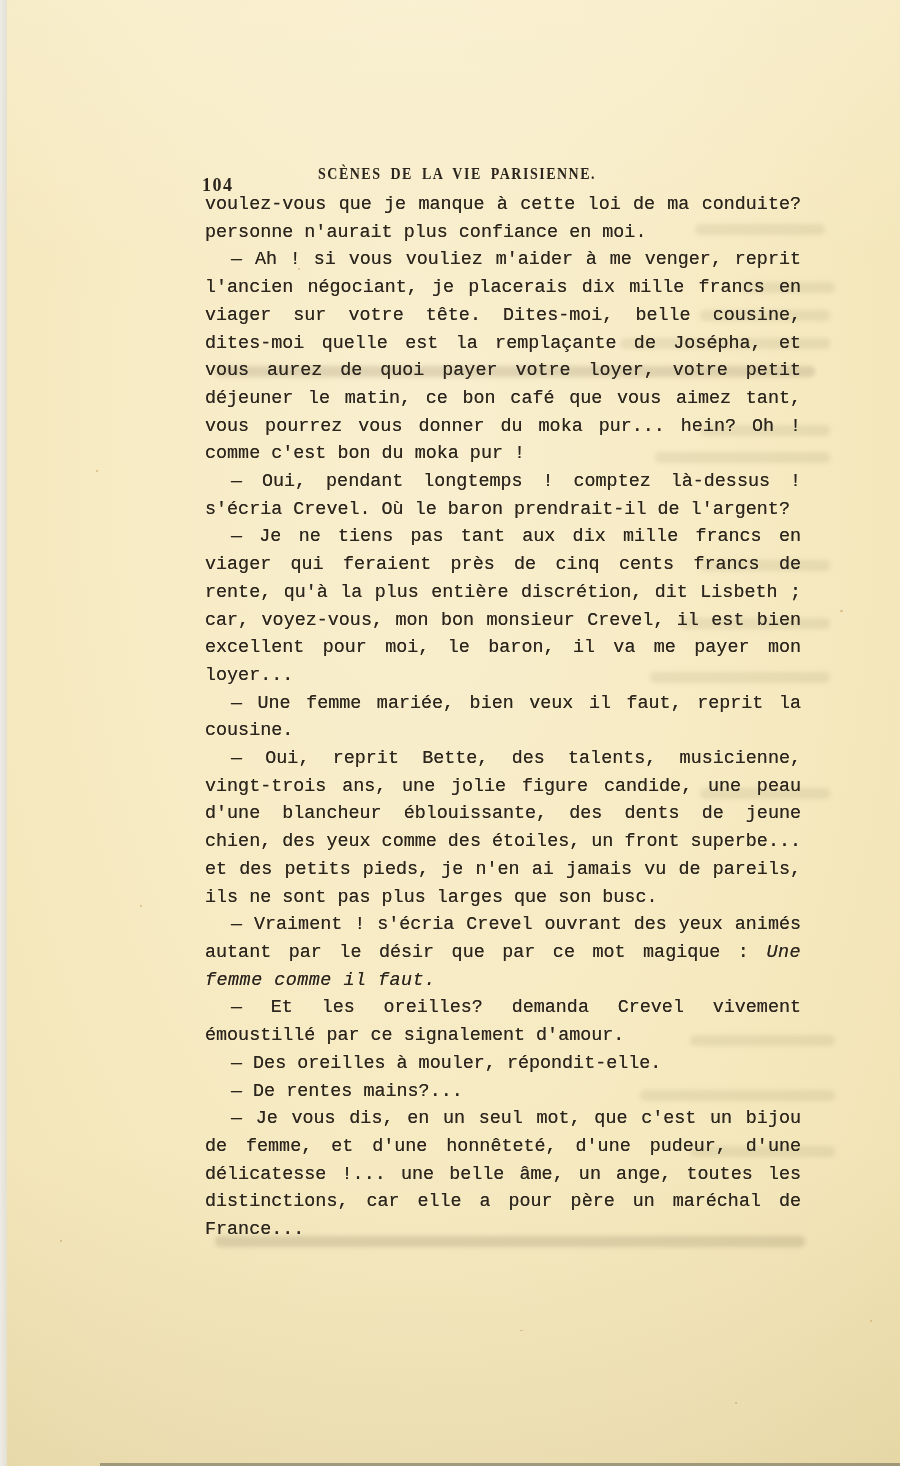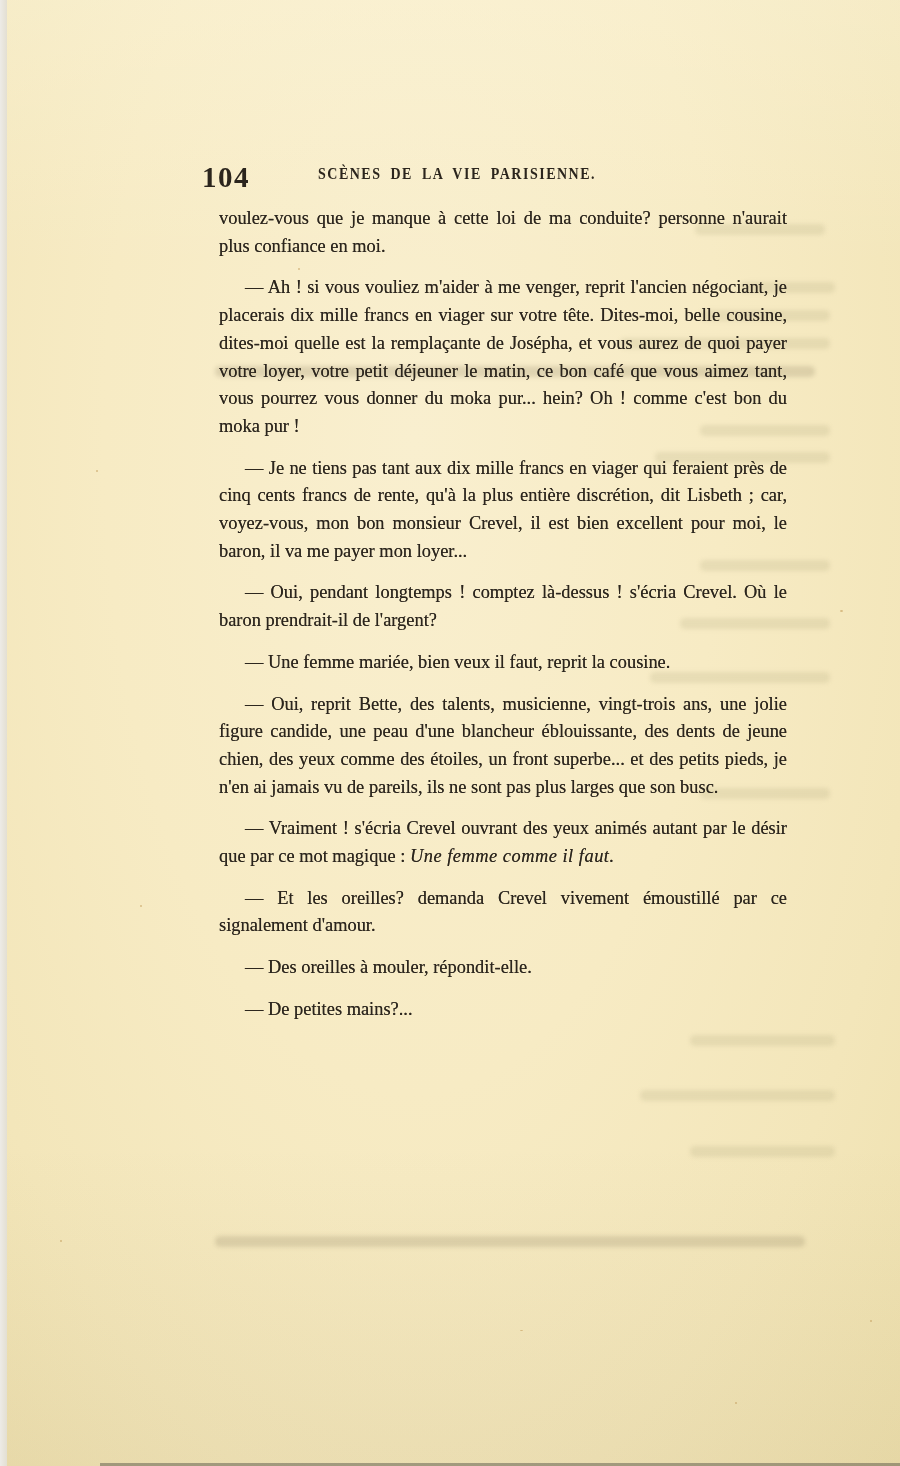--- a/index.html
+++ b/index.html
@@ -16,35 +16,35 @@
   }
   .scan-edge-left{
     position:absolute;left:0;top:0;width:7px;height:100%;
     background:linear-gradient(to right,#edebe6,#e3dfd2);
   }
   .scan-edge-bottom{
     position:absolute;left:100px;right:0;bottom:0;height:3px;
     background:rgba(74,70,62,0.45);
   }
   .folio{
-    position:absolute;left:202px;top:161px;
-    font-size:29px;font-weight:700;letter-spacing:1.5px;color:#2b251d;
+    position:absolute;left:202px;top:175px;
+    font-size:18px;font-weight:700;letter-spacing:1.5px;color:#2b251d;
   }
   .running-title{
     position:absolute;left:318px;top:164px;white-space:nowrap;
     font-size:14px;font-weight:700;letter-spacing:1.5px;word-spacing:4px;
     color:#2b251d;transform:scaleY(1.22);transform-origin:top left;
   }
   .text-block{
     position:absolute;left:205px;top:191px;width:596px;
     font-size:18.4px;line-height:27.7px;color:#2b251d;
     text-align:justify;
     text-shadow:0 0 0.3px rgba(43,37,29,0.75);
   }
-  .text-block p{margin:14px;padding:0;}
+  .text-block p{margin:0;padding:0;font-family:Liberation Mono, monospace;}
   .text-block p.indent{text-indent:26px;}
   .em{font-style:italic;letter-spacing:0.5px;}
   .bleed{
     position:absolute;height:11px;border-radius:5px;
     background:rgba(150,140,100,0.16);
     filter:blur(2.2px);
   }
   .bleed.dark{background:rgba(130,120,85,0.22);}
   .speck{
     position:absolute;width:2px;height:2px;border-radius:50%;
@@ -83,23 +83,24 @@
   <div class="speck" style="left:735px;top:1402px;"></div>
   <div class="speck" style="left:60px;top:1240px;"></div>
   <div class="speck" style="left:870px;top:1320px;"></div>
 
   <div class="folio">104</div>
   <div class="running-title">SCÈNES DE LA VIE PARISIENNE.</div>
 
   <div class="text-block">
     <p><span>voulez-vous que je manque à cette loi de ma conduite? personne n'aurait plus confiance en moi.</span><span class="em"></span></p>
     <p class="indent"><span>— Ah&nbsp;! si vous vouliez m'aider à me venger, reprit l'ancien négociant, je placerais dix mille francs en viager sur votre tête. Dites-moi, belle cousine, dites-moi quelle est la remplaçante de Josépha, et vous aurez de quoi payer votre loyer, votre petit déjeuner le matin, ce bon café que vous aimez tant, vous pourrez vous donner du moka pur... hein? Oh&nbsp;! comme c'est bon du moka pur&nbsp;!</span><span class="em"></span></p>
+    <p class="indent"><span>— Oui, pendant longtemps&nbsp;! comptez là-dessus&nbsp;! s'écria Crevel. Où le baron prendrait-il de l'argent?</span><span class="em"></span></p>
     <p class="indent"><span>— Je ne tiens pas tant aux dix mille francs en viager qui feraient près de cinq cents francs de rente, qu'à la plus entière discrétion, dit Lisbeth&nbsp;; car, voyez-vous, mon bon monsieur Crevel, il est bien excellent pour moi, le baron, il va me payer mon loyer...</span><span class="em"></span></p>
-    <p class="indent"><span>— Oui, pendant longtemps&nbsp;! comptez là-dessus&nbsp;! s'écria Crevel. Où le baron prendrait-il de l'argent?</span><span class="em"></span></p>
     <p class="indent"><span>— Une femme mariée, bien veux il faut, reprit la cousine.</span><span class="em"></span></p>
     <p class="indent"><span>— Oui, reprit Bette, des talents, musicienne, vingt-trois ans, une jolie figure candide, une peau d'une blancheur éblouissante, des dents de jeune chien, des yeux comme des étoiles, un front superbe... et des petits pieds, je n'en ai jamais vu de pareils, ils ne sont pas plus larges que son busc.</span><span class="em"></span></p>
     <p class="indent"><span>— Vraiment&nbsp;! s'écria Crevel ouvrant des yeux animés autant par le désir que par ce mot magique&nbsp;: </span><span class="em">Une femme comme il faut.</span></p>
     <p class="indent"><span>— Et les oreilles? demanda Crevel vivement émoustillé par ce signalement d'amour.</span><span class="em"></span></p>
     <p class="indent"><span>— Des oreilles à mouler, répondit-elle.</span><span class="em"></span></p>
-    <p class="indent"><span>— De petites mains?...</span><span class="em"></span></p>
+    <p class="indent"><span>— De rentes mains?...</span><span class="em"></span></p>
+    <p class="indent"><span>— Je vous dis, en un seul mot, que c'est un bijou de femme, et d'une honnêteté, d'une pudeur, d'une délicatesse&nbsp;!... une belle âme, un ange, toutes les distinctions, car elle a pour père un maréchal de France...</span><span class="em"></span></p>
   </div>
 
 </div>
 
 </body></html>

